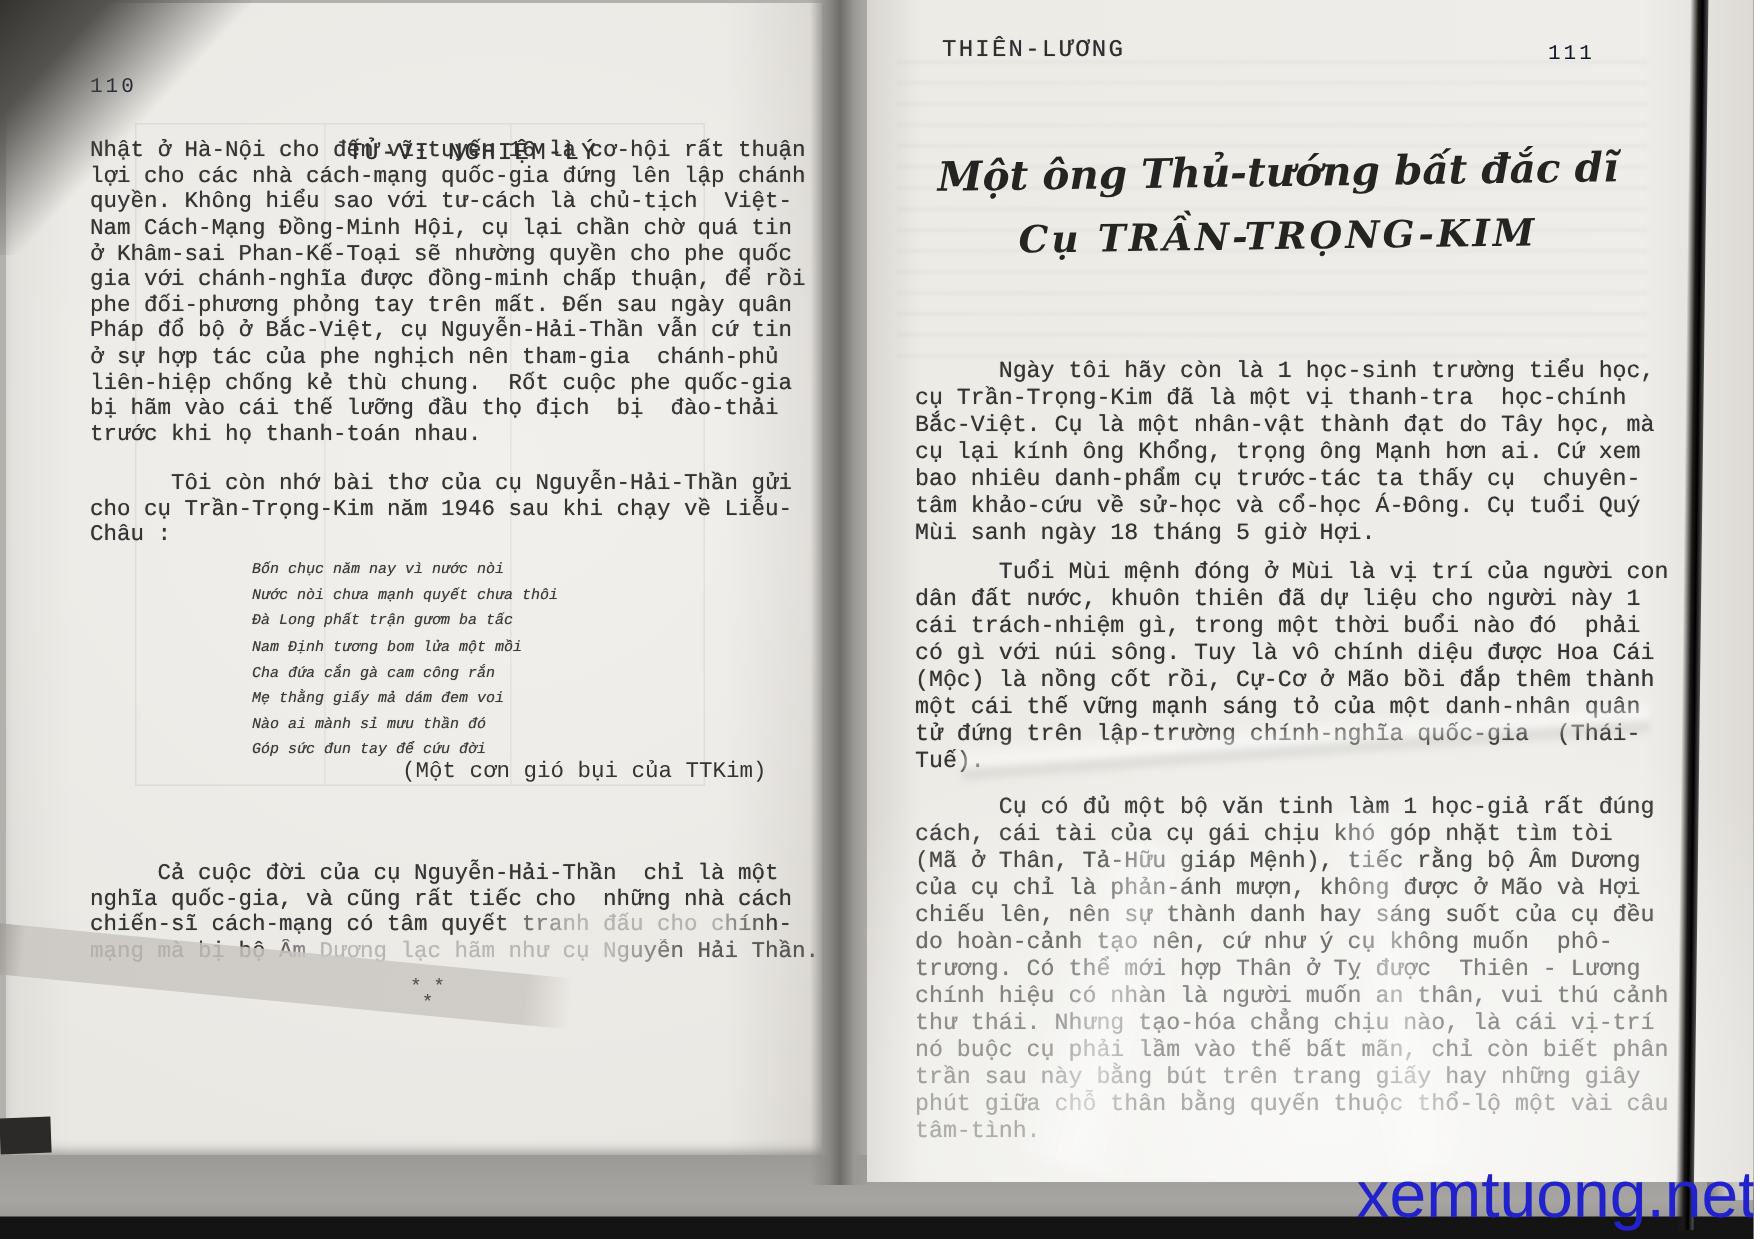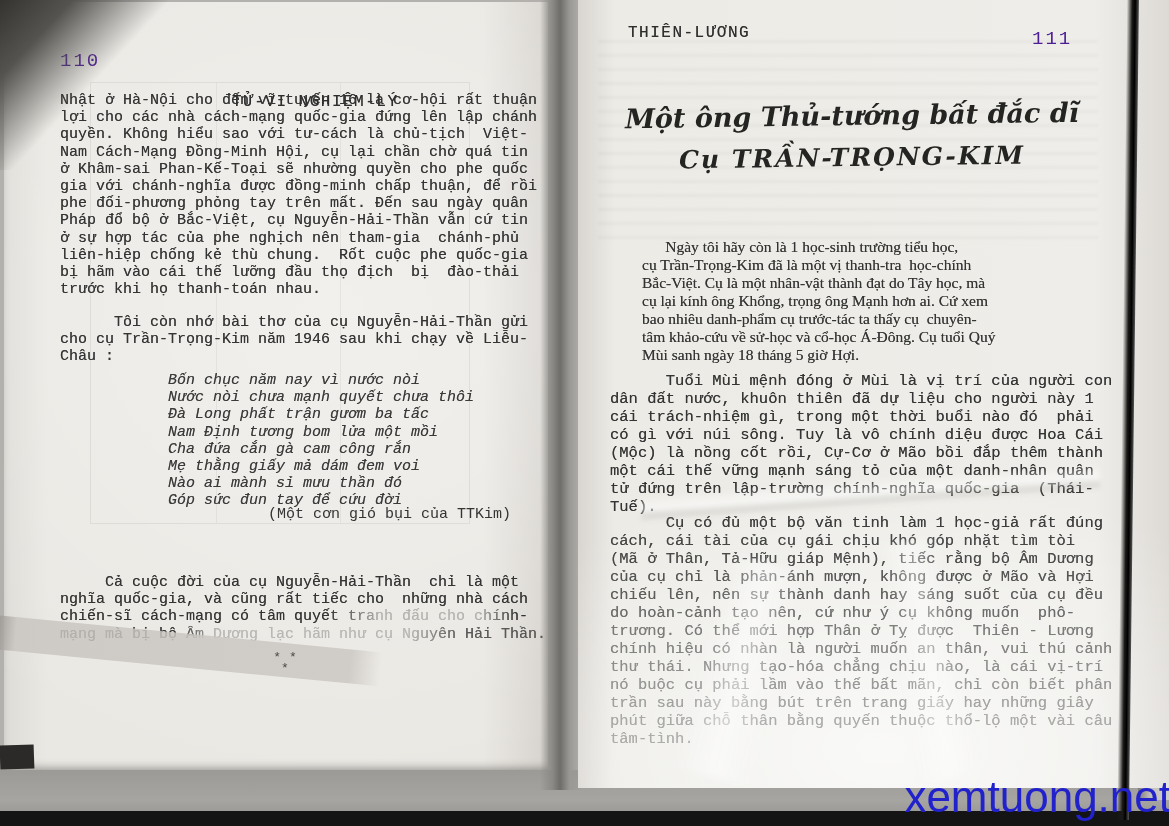--- a/index.html
+++ b/index.html
@@ -53,39 +53,39 @@
     background:linear-gradient(90deg,rgba(255,255,255,0) 0%,rgba(255,255,255,0.5) 50%,rgba(255,255,255,0) 100%);
     transform:rotate(14deg);filter:blur(3px);}
   .crease3{position:absolute;left:900px;top:540px;width:60px;height:240px;
     background:linear-gradient(90deg,rgba(255,255,255,0) 0%,rgba(255,255,255,0.45) 50%,rgba(255,255,255,0) 100%);
     transform:rotate(-10deg);filter:blur(3px);}
   
   .tline{white-space:pre;}
   .body-text{position:absolute;color:#343434;text-shadow:0 0 0.5px rgba(20,20,20,0.6);}
   .lp{font-size:15px;line-height:17.2px;}
   .rp{font-size:15.5px;line-height:18px;}
-  .pageno{position:absolute;font-size:19px;color:#4c1d95;letter-spacing:2px;}
+  .pageno{position:absolute;font-size:14px;color:#0f172a;letter-spacing:2px;}
   .runhead{position:absolute;font-size:16px;color:#2e2e2e;letter-spacing:1.5px;text-shadow:0 0 0.5px rgba(20,20,20,0.6);}
-  .poem{position:absolute;left:168px;top:372px;font-size:15px;line-height:17.2px;
+  .poem{position:absolute;left:168px;top:372px;font-size:10px;line-height:17.2px;
     font-style:italic;color:#3a3a3a;text-shadow:0 0 0.5px rgba(20,20,20,0.5);}
   .poem-attr{position:absolute;left:268px;top:506px;font-size:15px;color:#343434;}
   .title-script{position:absolute;width:548px;text-align:center;
     font-family:"DejaVu Serif", serif;font-style:italic;font-weight:bold;color:#242422;
     transform:rotate(-0.8deg);}
   .title1{top:100px;font-size:27px;}
   .title2{top:143px;font-size:25px;letter-spacing:2px;}
   
   #left-para3 .tline:nth-child(3){
     -webkit-mask-image:linear-gradient(90deg,#000 0 55%,rgba(0,0,0,0.3) 66% 86%,#000 94%);
     mask-image:linear-gradient(90deg,#000 0 55%,rgba(0,0,0,0.3) 66% 86%,#000 94%);}
   #left-para3 .tline:nth-child(4){
     -webkit-mask-image:linear-gradient(90deg,#000 0 24%,rgba(0,0,0,0.28) 32% 72%,rgba(0,0,0,0.8) 82%);
     mask-image:linear-gradient(90deg,#000 0 24%,rgba(0,0,0,0.28) 32% 72%,rgba(0,0,0,0.8) 82%);}
   
-  #right-para3 .tline:nth-child(1){opacity:0.95;}
+  #right-para3 .tline:nth-child(1){opacity:0.95;margin-top:15px;}
   #right-para3 .tline:nth-child(2){opacity:0.9;}
   #right-para3 .tline:nth-child(3){opacity:0.88;}
   #right-para3 .tline:nth-child(4){opacity:0.82;}
   #right-para3 .tline:nth-child(5){opacity:0.78;}
   #right-para3 .tline:nth-child(6){opacity:0.7;}
   #right-para3 .tline:nth-child(7){opacity:0.62;filter:blur(0.2px);}
   #right-para3 .tline:nth-child(8){opacity:0.58;filter:blur(0.3px);}
   #right-para3 .tline:nth-child(9){opacity:0.52;filter:blur(0.3px);}
   #right-para3 .tline:nth-child(10){opacity:0.48;filter:blur(0.4px);}
   #right-para3 .tline:nth-child(11){opacity:0.42;filter:blur(0.4px);}
@@ -165,21 +165,21 @@
 
   <div class="page-right">
     <div class="ghost-right"></div>
     <div class="title-script title1">Một ông Thủ-tướng bất đắc dĩ</div>
     <div class="title-script title2">Cụ TRẦN-TRỌNG-KIM</div>
   </div>
 
   <div class="runhead" style="left:628px;top:24px;">THIÊN-LƯƠNG</div>
   <div class="pageno" style="left:1032px;top:28px;">111</div>
 
-  <div class="body-text rp" style="left:642px;top:238px;font-family:Liberation Serif, serif;" id="right-para1">
+  <div class="body-text rp" style="left:610px;top:238px;" id="right-para1">
       <div class="tline">      Ngày tôi hãy còn là 1 học-sinh trường tiểu học,</div>
       <div class="tline">cụ Trần-Trọng-Kim đã là một vị thanh-tra  học-chính</div>
       <div class="tline">Bắc-Việt. Cụ là một nhân-vật thành đạt do Tây học, mà</div>
       <div class="tline">cụ lại kính ông Khổng, trọng ông Mạnh hơn ai. Cứ xem</div>
       <div class="tline">bao nhiêu danh-phẩm cụ trước-tác ta thấy cụ  chuyên-</div>
       <div class="tline">tâm khảo-cứu về sử-học và cổ-học Á-Đông. Cụ tuổi Quý</div>
       <div class="tline">Mùi sanh ngày 18 tháng 5 giờ Hợi.</div>
     </div>
 
   <div class="body-text rp" style="left:610px;top:372px;" id="right-para2">

